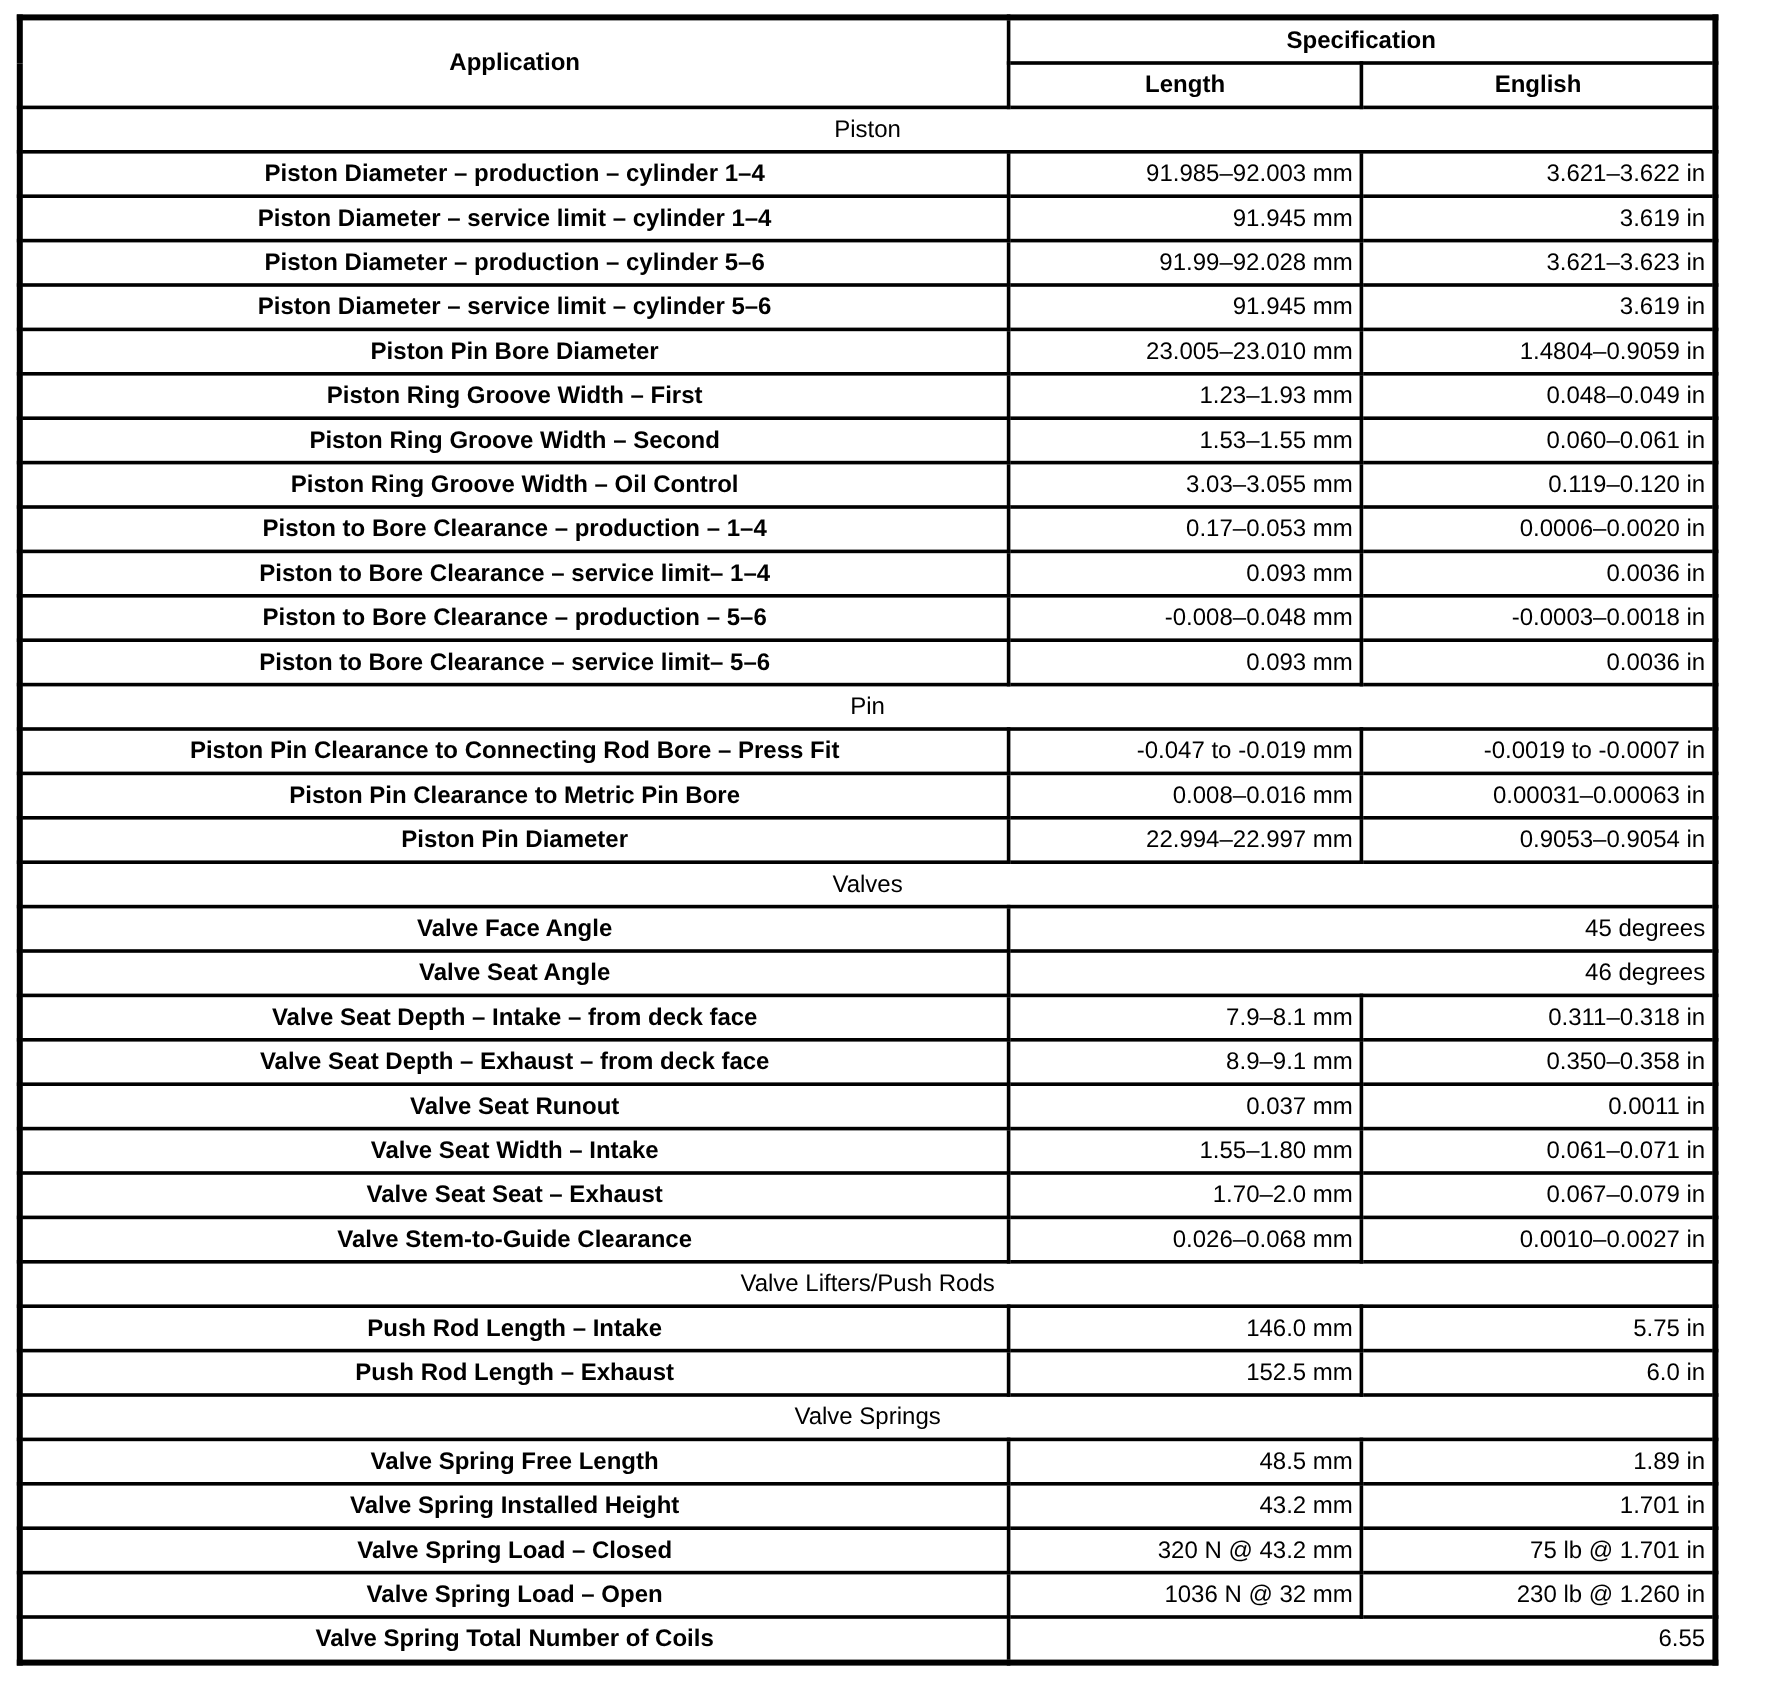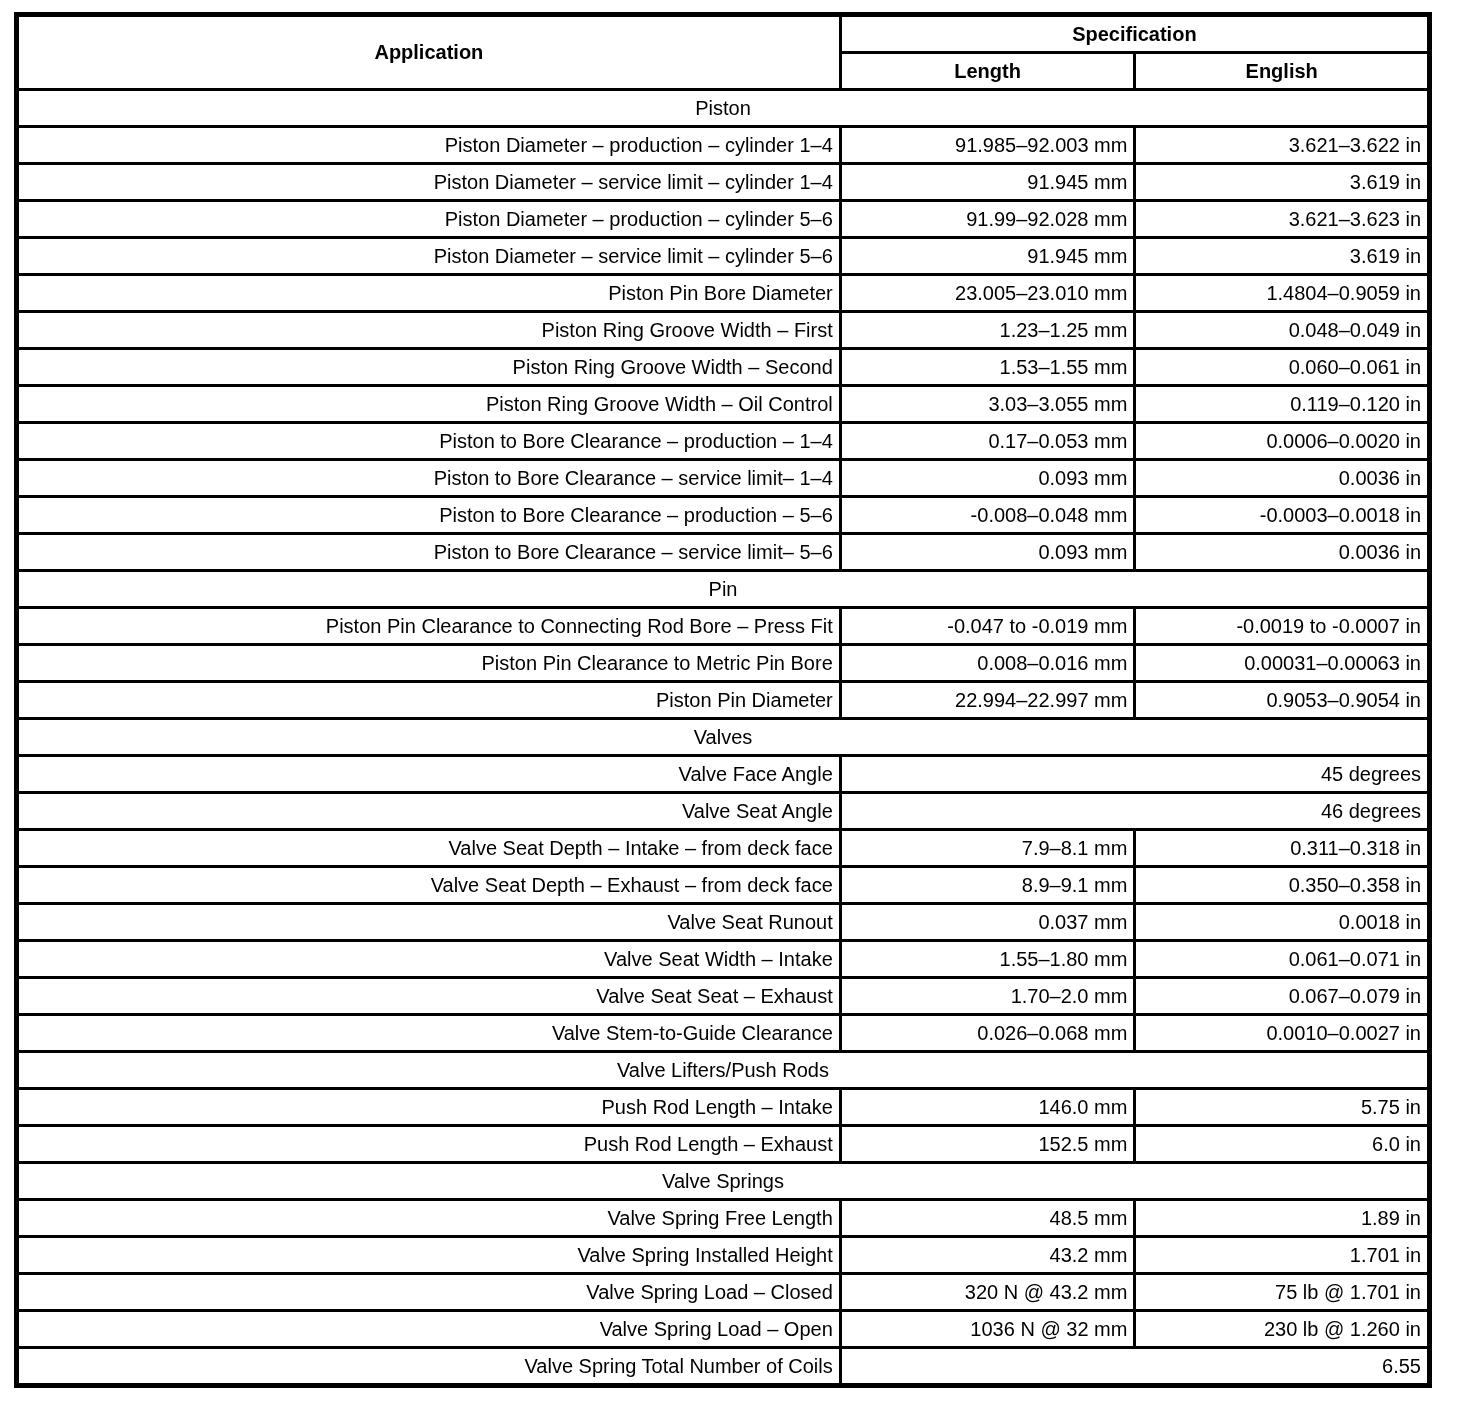--- a/index.html
+++ b/index.html
@@ -38,23 +38,23 @@
   table.spec thead th {
     font-weight: bold;
     text-align: center;
     vertical-align: middle;
   }
   th.app-head {
     vertical-align: bottom;
     padding-bottom: 8px;
   }
   td.app {
-    text-align: right;
+    text-align: center;
     padding-left: 48px;
-    font-weight: normal;
+    font-weight: bold;
   }
   td.section {
     text-align: center;
     padding-left: 26px;
     font-weight: normal;
   }
   td.val {
     text-align: right;
     font-weight: normal;
   }
@@ -103,21 +103,21 @@
           <td class="val">91.945 mm</td>
           <td class="val">3.619 in</td>
         </tr>
         <tr>
           <td class="app">Piston Pin Bore Diameter</td>
           <td class="val">23.005–23.010 mm</td>
           <td class="val">1.4804–0.9059 in</td>
         </tr>
         <tr>
           <td class="app">Piston Ring Groove Width – First</td>
-          <td class="val">1.23–1.25 mm</td>
+          <td class="val">1.23–1.93 mm</td>
           <td class="val">0.048–0.049 in</td>
         </tr>
         <tr>
           <td class="app">Piston Ring Groove Width – Second</td>
           <td class="val">1.53–1.55 mm</td>
           <td class="val">0.060–0.061 in</td>
         </tr>
         <tr>
           <td class="app">Piston Ring Groove Width – Oil Control</td>
           <td class="val">3.03–3.055 mm</td>
@@ -178,21 +178,21 @@
           <td class="val">0.311–0.318 in</td>
         </tr>
         <tr>
           <td class="app">Valve Seat Depth – Exhaust – from deck face</td>
           <td class="val">8.9–9.1 mm</td>
           <td class="val">0.350–0.358 in</td>
         </tr>
         <tr>
           <td class="app">Valve Seat Runout</td>
           <td class="val">0.037 mm</td>
-          <td class="val">0.0018 in</td>
+          <td class="val">0.0011 in</td>
         </tr>
         <tr>
           <td class="app">Valve Seat Width – Intake</td>
           <td class="val">1.55–1.80 mm</td>
           <td class="val">0.061–0.071 in</td>
         </tr>
         <tr>
           <td class="app">Valve Seat Seat – Exhaust</td>
           <td class="val">1.70–2.0 mm</td>
           <td class="val">0.067–0.079 in</td>

